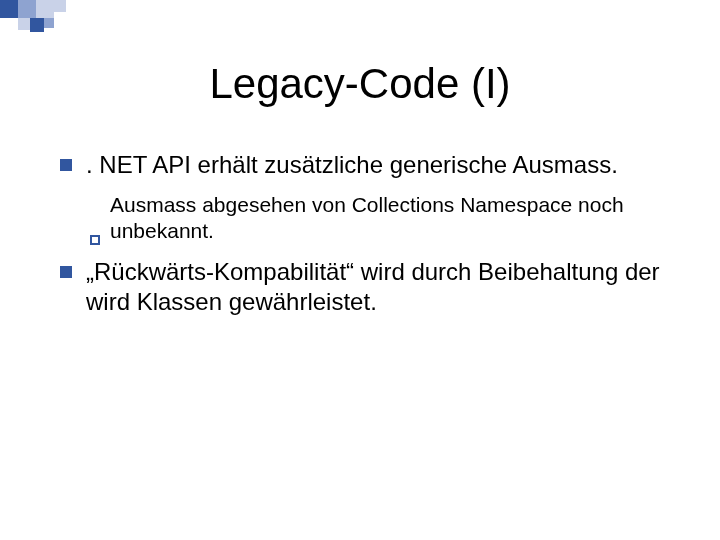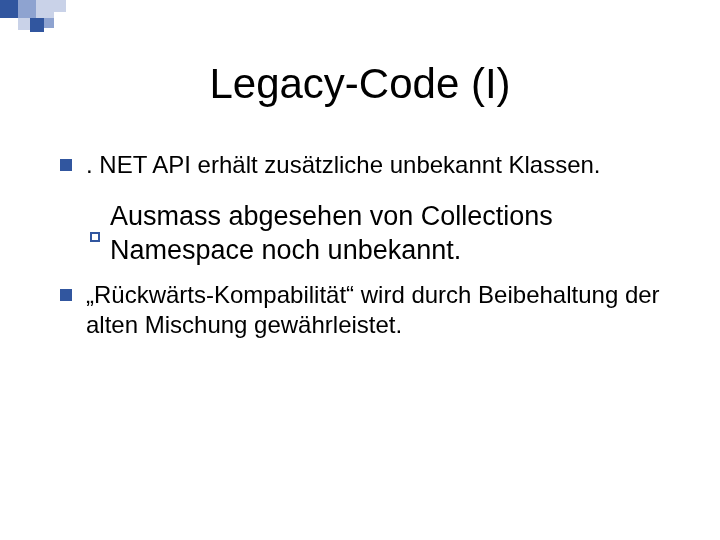--- a/index.html
+++ b/index.html
@@ -57,25 +57,25 @@
     width: 12px;
     height: 12px;
     background: #31569f;
     flex: 0 0 12px;
     margin-top: 9px;
     margin-right: 14px;
   }
   .l1 .txt { flex: 1; }
   .l2 {
     display: flex;
-    align-items: center;
+    align-items: flex-end;
     margin-left: 30px;
-    margin-top: 20px;
+    margin-top: 12px;
     margin-bottom: 12px;
-    font-size: 27px;
+    font-size: 21px;
   }
   .l2 .bullet {
     width: 10px;
     height: 10px;
     border: 2px solid #31569f;
     box-sizing: border-box;
     flex: 0 0 10px;
     margin-top: 7px;
     margin-right: 10px;
     background: #fff;
@@ -96,29 +96,29 @@
     <span class="sq" style="left:30px;top:18px;width:14px;height:14px;"></span>
     <span class="sq mid" style="left:44px;top:18px;width:10px;height:10px;"></span>
   </div>
 
   <div class="title">Legacy-Code (I)</div>
 
   <div class="body">
 
     <div class="l1">
       <span class="bullet"></span>
-      <span class="txt">. NET API erhält zusätzliche unbekannt Klassen.</span>
+      <span class="txt">. NET API erhält zusätzliche generische Ausmass.</span>
     </div>
 
     <div class="l2">
       <span class="bullet"></span>
       <span class="txt">Ausmass abgesehen von Collections Namespace noch unbekannt.</span>
     </div>
 
     <div class="l1">
       <span class="bullet"></span>
-      <span class="txt">„Rückwärts-Kompabilität“ wird durch Beibehaltung der alten Mischung gewährleistet.</span>
+      <span class="txt">„Rückwärts-Kompabilität“ wird durch Beibehaltung der wird Klassen gewährleistet.</span>
     </div>
 
 
   </div>
 
 </div>
 
 </body></html>

